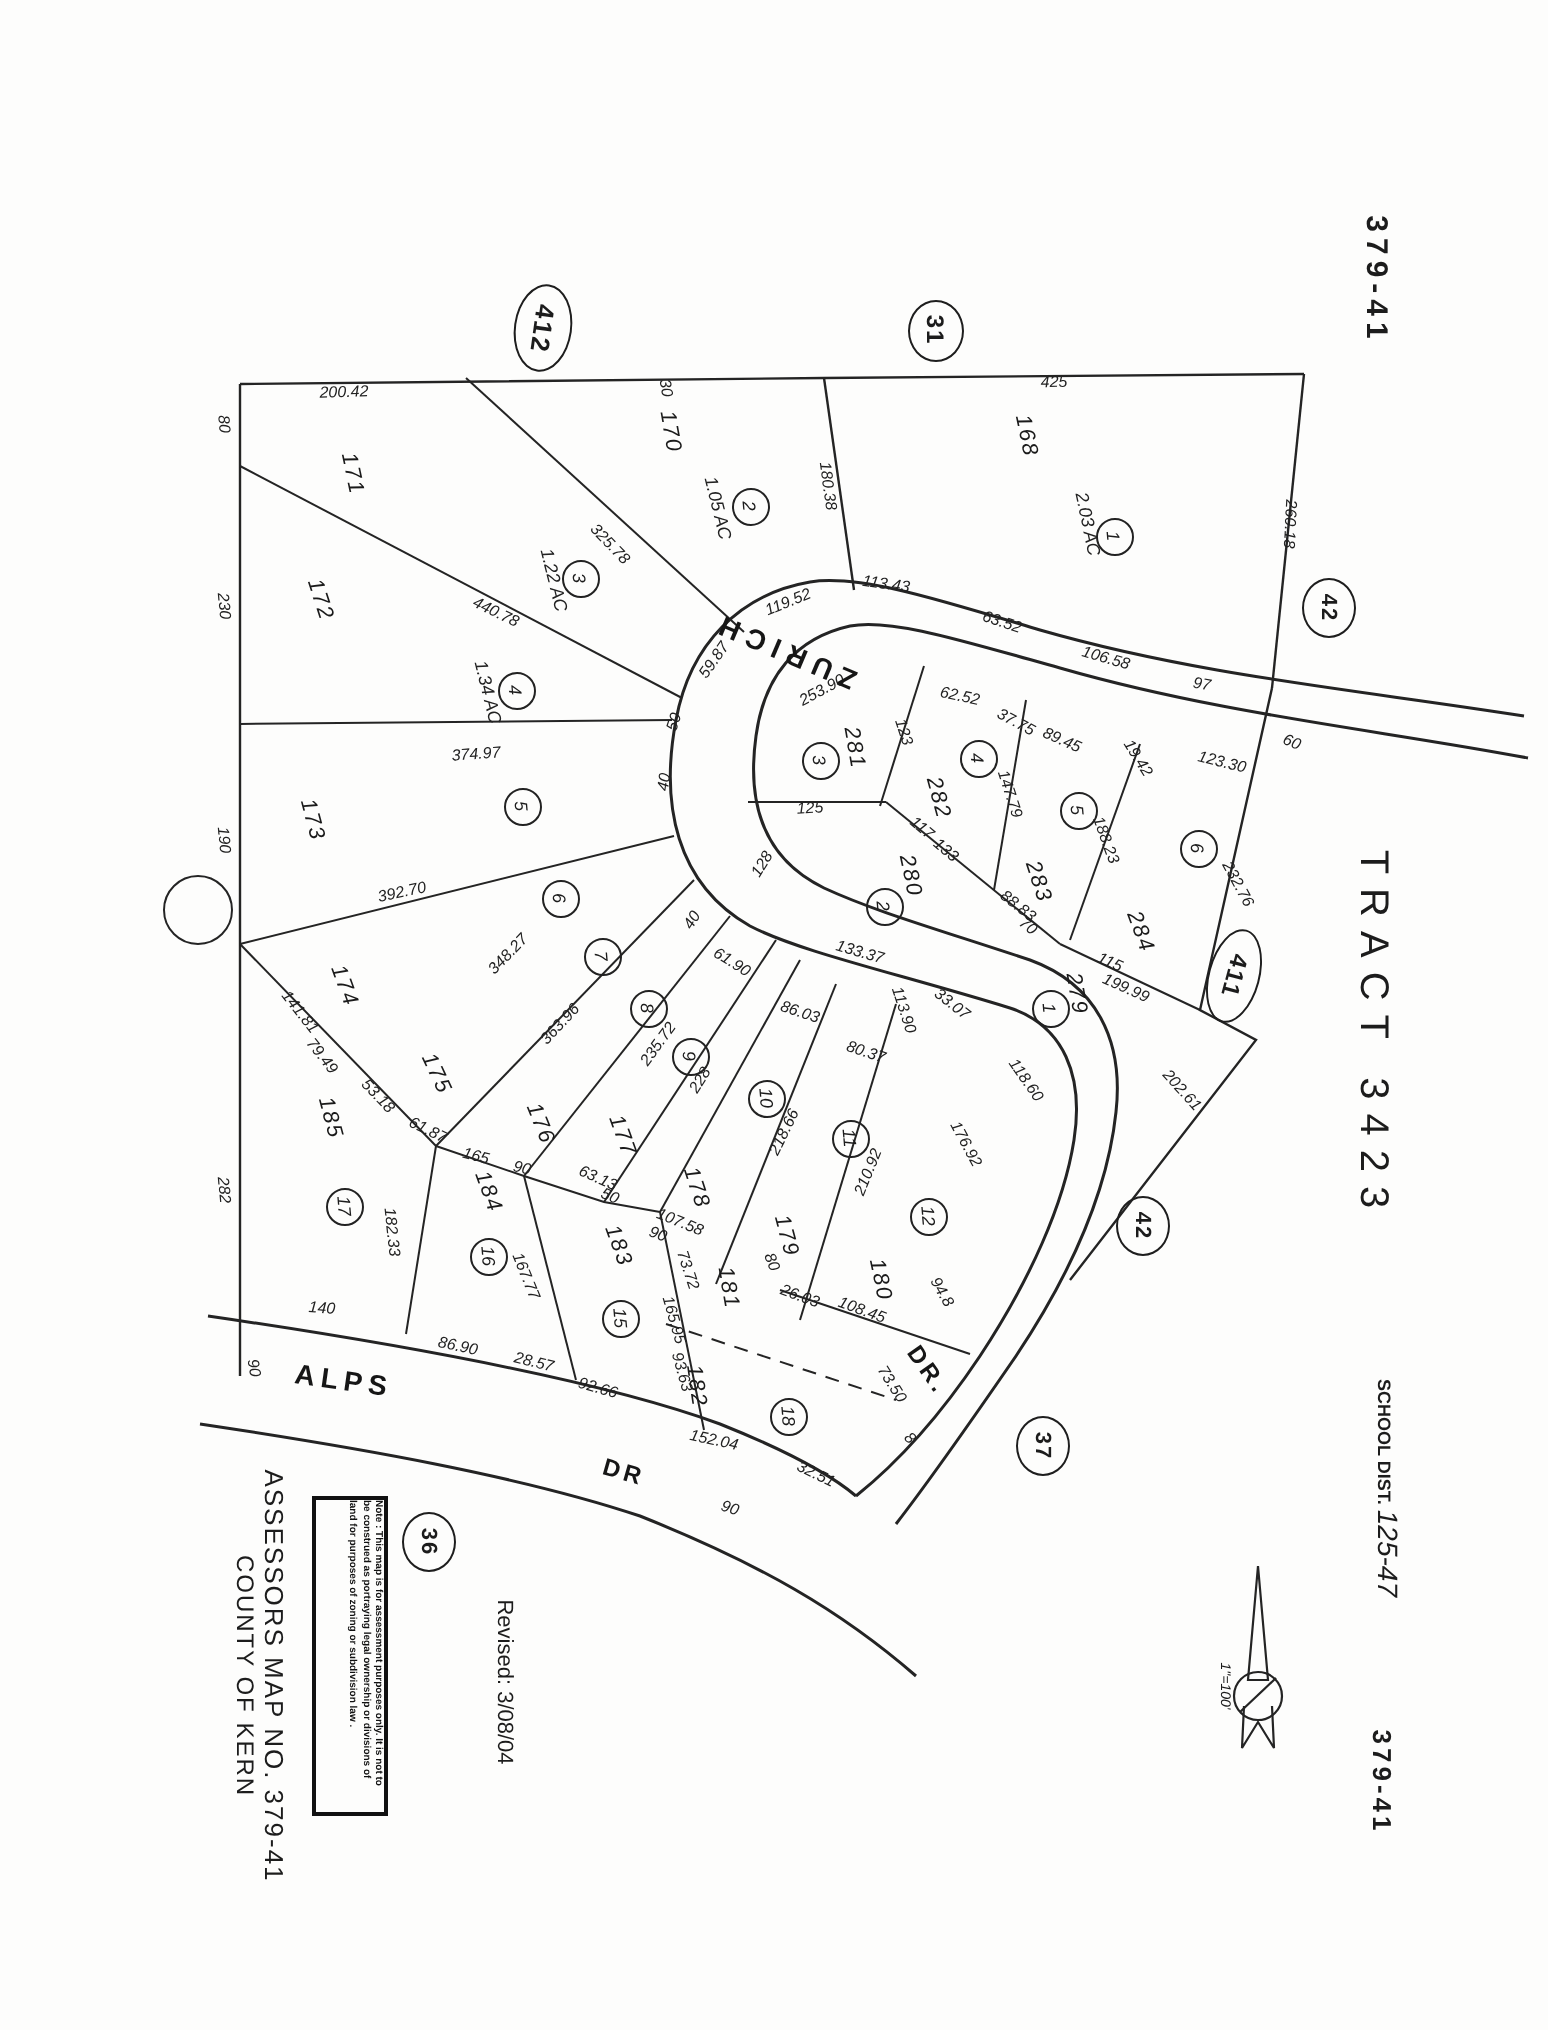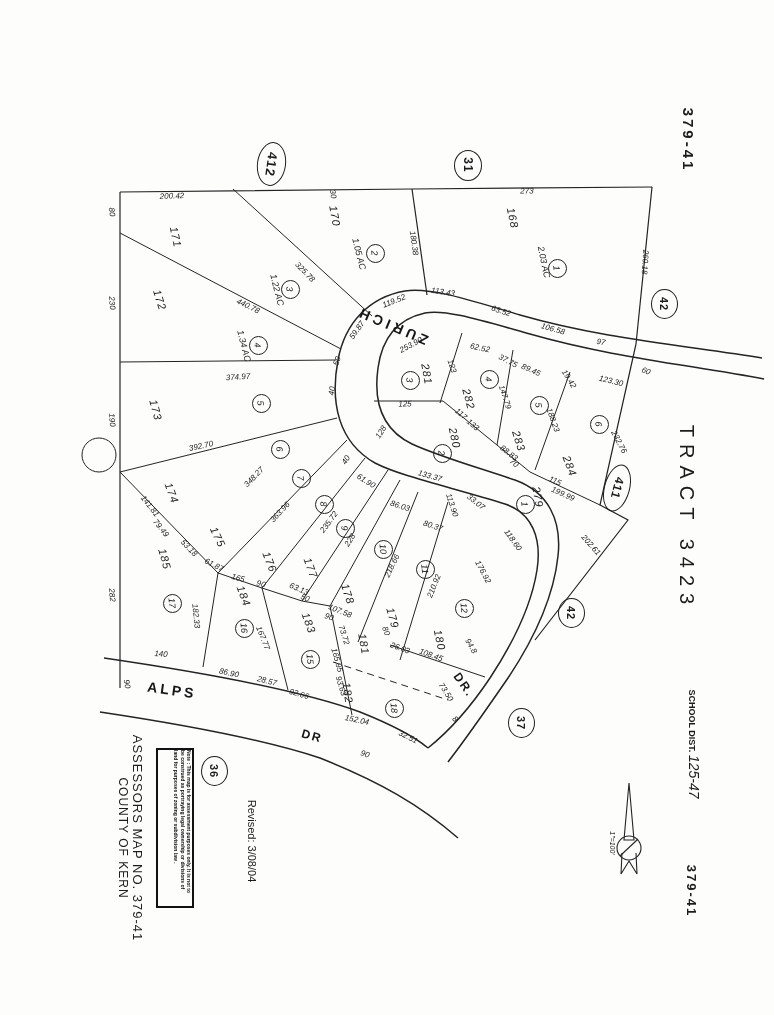--- a/index.html
+++ b/index.html
@@ -112,21 +112,21 @@
   <div class="vtitle" style="left:252px;top:841px;transform:translate(-50%,-50%) rotate(90deg);font-size:11px;">Revised: 3/08/04</div>
 
   <div class="vtitle" style="left:612px;top:843px;transform:translate(-50%,-50%) rotate(90deg);font-size:7px;font-style:italic;">1"=100'</div>
 
   <div id="notebox" style="left:156px;top:748px;width:34px;height:156px;"></div>
   <div id="notetext" style="left:102px;top:806px;width:146px;height:34px;">Note : This map is for assessment purposes only. It is not to be construed as portraying legal ownership or divisions of land for purposes of zoning or subdivision law .</div>
 
   <div id="labels">
       <span class="lbl dim" style="left: 172px; top: 196px; transform: translate(-50%, -50%) rotate(-2deg);">200.42</span>
       <span class="lbl dim" style="left: 333px; top: 194px; transform: translate(-50%, -50%) rotate(80deg);">30</span>
-      <span class="lbl dim" style="left: 527px; top: 191px; transform: translate(-50%, -50%) rotate(-1deg);">273</span>
+      <span class="lbl dim" style="left: 527px; top: 191px; transform: translate(-50%, -50%) rotate(-1deg);">425</span>
       <span class="lbl dim" style="left: 112px; top: 212px; transform: translate(-50%, -50%) rotate(85deg);">80</span>
       <span class="lbl dim" style="left: 112px; top: 303px; transform: translate(-50%, -50%) rotate(85deg);">230</span>
       <span class="lbl dim" style="left: 112px; top: 420px; transform: translate(-50%, -50%) rotate(85deg);">190</span>
       <span class="lbl dim" style="left: 112px; top: 595px; transform: translate(-50%, -50%) rotate(85deg);">282</span>
       <span class="lbl dim" style="left: 414px; top: 243px; transform: translate(-50%, -50%) rotate(82deg);">180.38</span>
       <span class="lbl dim" style="left: 645px; top: 262px; transform: translate(-50%, -50%) rotate(93deg);">260.18</span>
       <span class="lbl dim" style="left: 305px; top: 272px; transform: translate(-50%, -50%) rotate(46deg);">325.78</span>
       <span class="lbl dim" style="left: 248px; top: 306px; transform: translate(-50%, -50%) rotate(26deg);">440.78</span>
       <span class="lbl dim" style="left: 238px; top: 377px; transform: translate(-50%, -50%) rotate(-4deg);">374.97</span>
       <span class="lbl dim" style="left: 201px; top: 446px; transform: translate(-50%, -50%) rotate(-12deg);">392.70</span>

